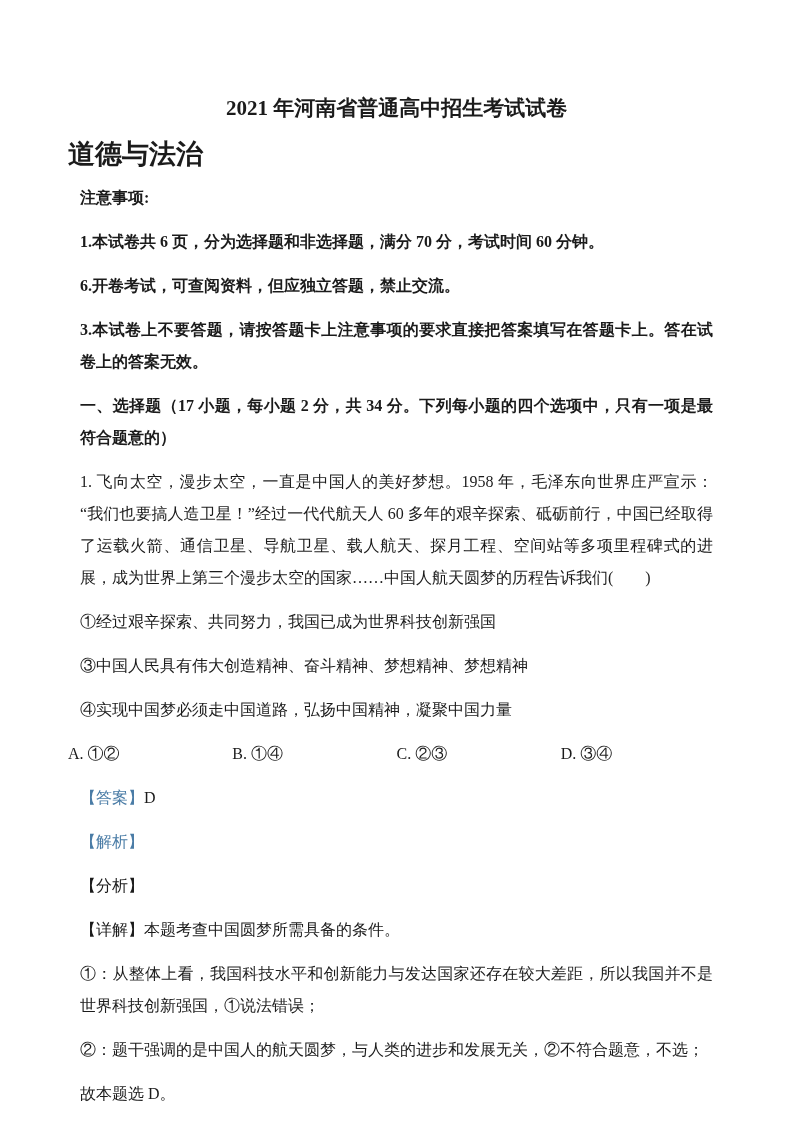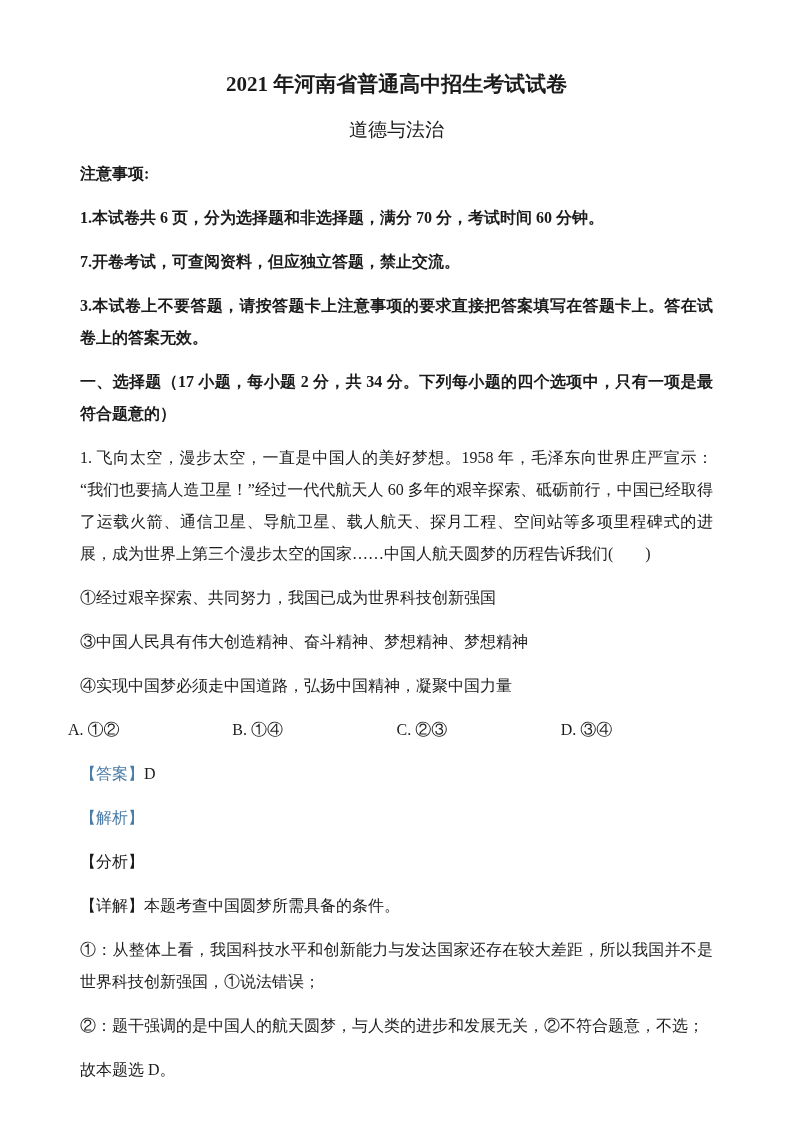--- a/index.html
+++ b/index.html
@@ -2,41 +2,41 @@
 <html lang="zh"><head>
 <meta charset="utf-8">
 <style>
   html, body { margin: 0; padding: 0; background: #ffffff; }
   .page {
     position: relative;
     width: 793px;
     height: 1122px;
     margin: 0 auto;
     box-sizing: border-box;
-    padding: 68px 68px 0 68px;
+    padding: 92px 68px 0 68px;
     background: #ffffff;
     font-family: "Liberation Serif", "DejaVu Serif", serif;
     color: #1b1b1b;
     font-size: 16px;
     overflow: hidden;
     border-radius: 29px;
   }
   .doc-title {
     margin: 0 0 14px 0;
     font-size: 21px;
     line-height: 32px;
     font-weight: bold;
     text-align: center;
   }
   .doc-subtitle {
     margin: 0 0 8px 0;
-    font-size: 19px;
+    font-size: 27px;
     line-height: 32px;
-    font-weight: normal;
-    text-align: center;
+    font-weight: bold;
+    text-align: left;
   }
   .page p {
     margin: 12px;
     line-height: 32px;
   }
   .b { font-weight: bold; }
   .just { text-align: justify; text-justify: inter-ideograph; }
   .options-row {
     display: flex;
     line-height: 32px;
@@ -58,21 +58,21 @@
 </head>
 <body>
 
 <div class="page">
 
   <h1 class="doc-title">2021 年河南省普通高中招生考试试卷</h1>
   <h2 class="doc-subtitle">道德与法治</h2>
 
   <p class="b">注意事项:</p>
   <p class="b">1.本试卷共 6 页，分为选择题和非选择题，满分 70 分，考试时间 60 分钟。</p>
-  <p class="b">7.开卷考试，可查阅资料，但应独立答题，禁止交流。</p>
+  <p class="b">6.开卷考试，可查阅资料，但应独立答题，禁止交流。</p>
   <p class="b just">3.本试卷上不要答题，请按答题卡上注意事项的要求直接把答案填写在答题卡上。答在试卷上的答案无效。</p>
 
   <p class="b just">一、选择题（17 小题，每小题 2 分，共 34 分。下列每小题的四个选项中，只有一项是最符合题意的）</p>
 
   <p class="just">1. 飞向太空，漫步太空，一直是中国人的美好梦想。1958 年，毛泽东向世界庄严宣示：“我们也要搞人造卫星！”经过一代代航天人 60 多年的艰辛探索、砥砺前行，中国已经取得了运载火箭、通信卫星、导航卫星、载人航天、探月工程、空间站等多项里程碑式的进展，成为世界上第三个漫步太空的国家……中国人航天圆梦的历程告诉我们(　　)</p>
 
   <p>①经过艰辛探索、共同努力，我国已成为世界科技创新强国</p>
   <p>③中国人民具有伟大创造精神、奋斗精神、梦想精神、梦想精神</p>
   <p>④实现中国梦必须走中国道路，弘扬中国精神，凝聚中国力量</p>
 

